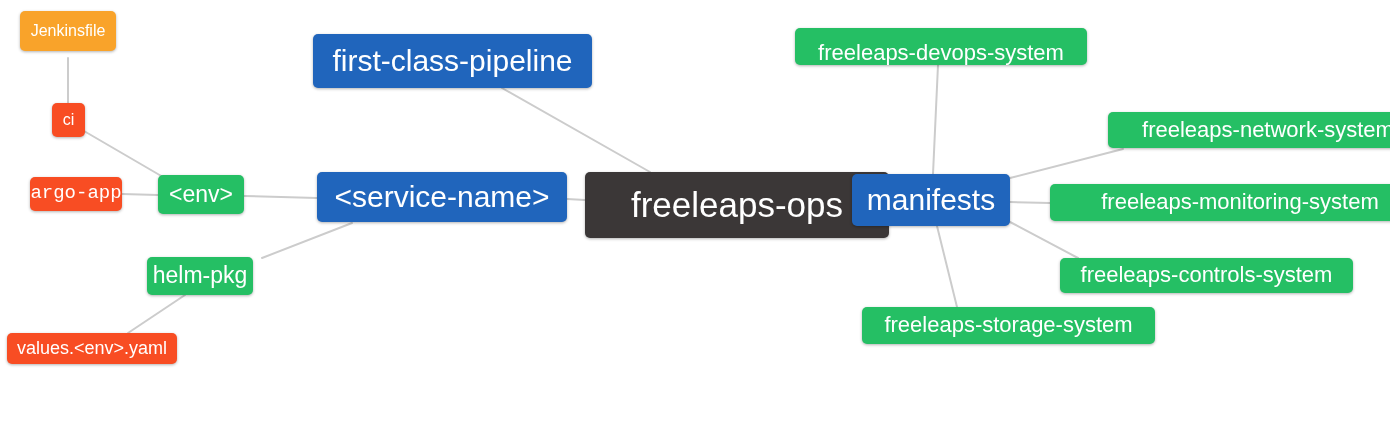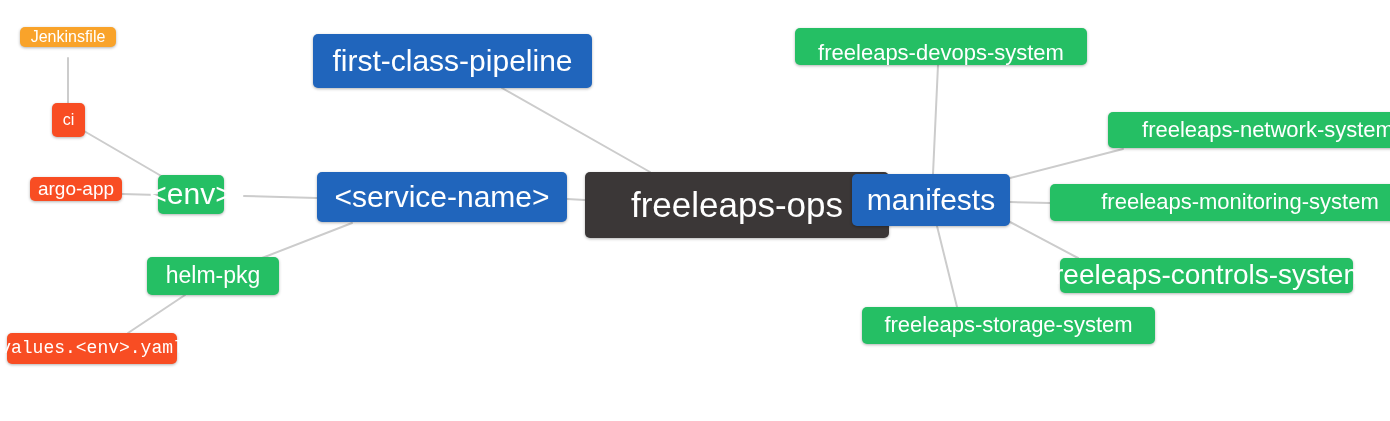--- a/index.html
+++ b/index.html
@@ -54,58 +54,58 @@
       <line x1="185" y1="295" x2="128" y2="333" stroke="#cccccc" stroke-width="2" stroke-linecap="round"></line>
       <line x1="502" y1="88" x2="650" y2="172" stroke="#cccccc" stroke-width="2" stroke-linecap="round"></line>
       <line x1="567" y1="199" x2="585" y2="200" stroke="#cccccc" stroke-width="2" stroke-linecap="round"></line>
       <line x1="846" y1="200" x2="852" y2="200" stroke="#cccccc" stroke-width="2" stroke-linecap="round"></line>
       <line x1="933" y1="174" x2="938" y2="65" stroke="#cccccc" stroke-width="2" stroke-linecap="round"></line>
       <line x1="1010" y1="178" x2="1123" y2="149" stroke="#cccccc" stroke-width="2" stroke-linecap="round"></line>
       <line x1="1010" y1="202" x2="1050" y2="203" stroke="#cccccc" stroke-width="2" stroke-linecap="round"></line>
       <line x1="1010" y1="222" x2="1078" y2="258" stroke="#cccccc" stroke-width="2" stroke-linecap="round"></line>
       <line x1="937" y1="226" x2="957" y2="307" stroke="#cccccc" stroke-width="2" stroke-linecap="round"></line>
     </svg>
-<div class="node" style="left: 20px; top: 27px; width: 96px; height: 20px; font-size: 16px; background: rgb(249, 163, 42);">
+<div class="node" style="left: 20px; top: 11px; width: 96px; height: 40px; font-size: 16px; background: rgb(249, 163, 42);">
       <span>Jenkinsfile</span>
     </div>
     <div class="node" style="left: 52px; top: 103px; width: 33px; height: 34px; font-size: 16px; background: rgb(248, 77, 35);">
       <span>ci</span>
     </div>
-    <div class="node" style="left: 30px; top: 177px; width: 92px; height: 24px; font-size: 19px; background: rgb(248, 77, 35);">
+    <div class="node" style="left: 30px; top: 177px; width: 92px; height: 34px; font-size: 19px; background: rgb(248, 77, 35); font-family: Liberation Mono, monospace;">
       <span>argo-app</span>
     </div>
-    <div class="node" style="left: 158px; top: 175px; width: 66px; height: 39px; font-size: 30px; background: rgb(37, 191, 100);">
+    <div class="node" style="left: 158px; top: 175px; width: 86px; height: 39px; font-size: 23px; background: rgb(37, 191, 100);">
       <span>&lt;env&gt;</span>
     </div>
     <div class="node" style="left: 313px; top: 34px; width: 279px; height: 54px; font-size: 30px; background: rgb(32, 101, 188);">
       <span>first-class-pipeline</span>
     </div>
     <div class="node" style="left: 317px; top: 172px; width: 250px; height: 50px; font-size: 30px; background: rgb(32, 101, 188);">
       <span>&lt;service-name&gt;</span>
     </div>
-    <div class="node" style="left: 147px; top: 257px; width: 132px; height: 38px; font-size: 23px; background: rgb(37, 191, 100);">
+    <div class="node" style="left: 147px; top: 257px; width: 106px; height: 38px; font-size: 23px; background: rgb(37, 191, 100);">
       <span>helm-pkg</span>
     </div>
-    <div class="node" style="left: 7px; top: 333px; width: 170px; height: 31px; font-size: 18px; background: rgb(248, 77, 35); font-family: Liberation Mono, monospace;">
+    <div class="node" style="left: 7px; top: 333px; width: 170px; height: 31px; font-size: 18px; background: rgb(248, 77, 35);">
       <span>values.&lt;env&gt;.yaml</span>
     </div>
     <div class="node" style="left: 585px; top: 172px; width: 304px; height: 66px; font-size: 35px; background: rgb(59, 55, 55);">
       <span>freeleaps-ops</span>
     </div>
     <div class="node" style="left: 852px; top: 174px; width: 158px; height: 52px; font-size: 30px; background: rgb(32, 101, 188);">
       <span>manifests</span>
     </div>
     <div class="node" style="left: 795px; top: 28px; width: 292px; height: 37px; font-size: 22px; background: rgb(37, 191, 100); align-items: flex-end;">
       <span>freeleaps-devops-system</span>
     </div>
     <div class="node" style="left: 1108px; top: 112px; width: 292px; height: 36px; font-size: 22px; background: rgb(37, 191, 100); padding-left: 28px;">
       <span>freeleaps-network-system</span>
     </div>
     <div class="node" style="left: 1050px; top: 184px; width: 380px; height: 37px; font-size: 22px; background: rgb(37, 191, 100);">
       <span>freeleaps-monitoring-system</span>
     </div>
-    <div class="node" style="left: 1060px; top: 258px; width: 293px; height: 35px; font-size: 28px; background: rgb(37, 191, 100);">
+    <div class="node" style="left: 1060px; top: 258px; width: 293px; height: 35px; font-size: 22px; background: rgb(37, 191, 100);">
       <span>freeleaps-controls-system</span>
     </div>
     <div class="node" style="left: 862px; top: 307px; width: 293px; height: 37px; font-size: 22px; background: rgb(37, 191, 100);">
       <span>freeleaps-storage-system</span>
     </div>
   </div>
 
 </body></html>

